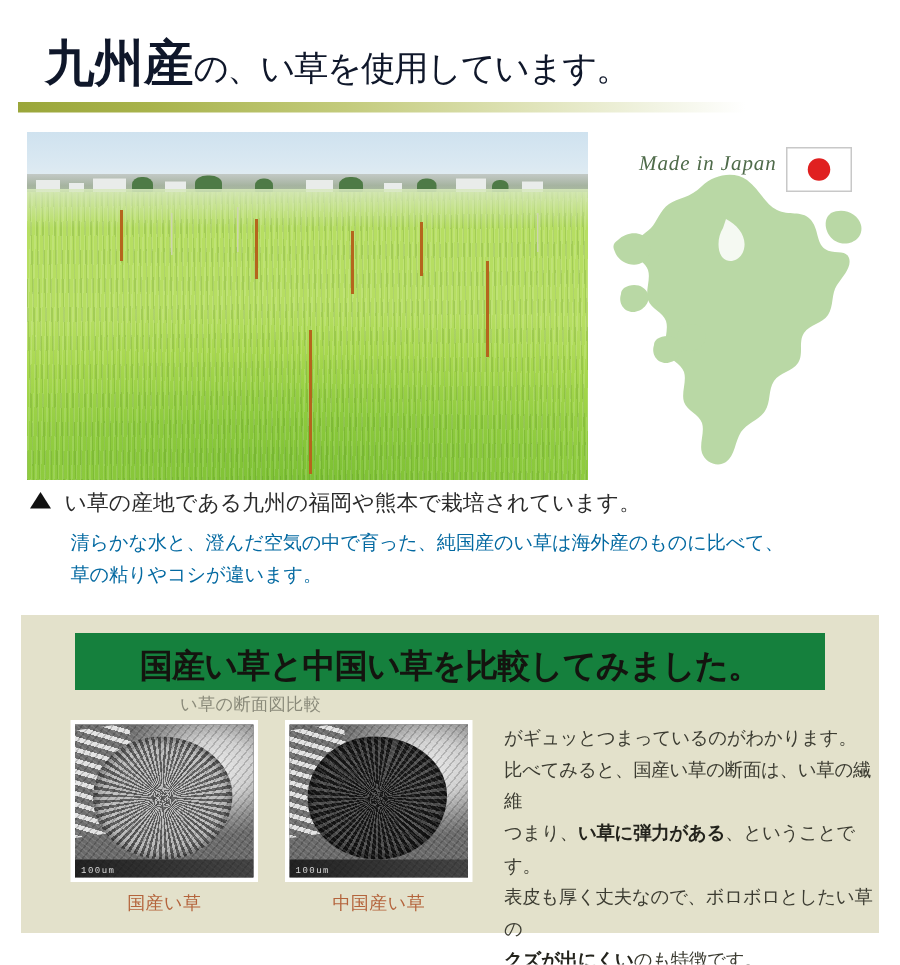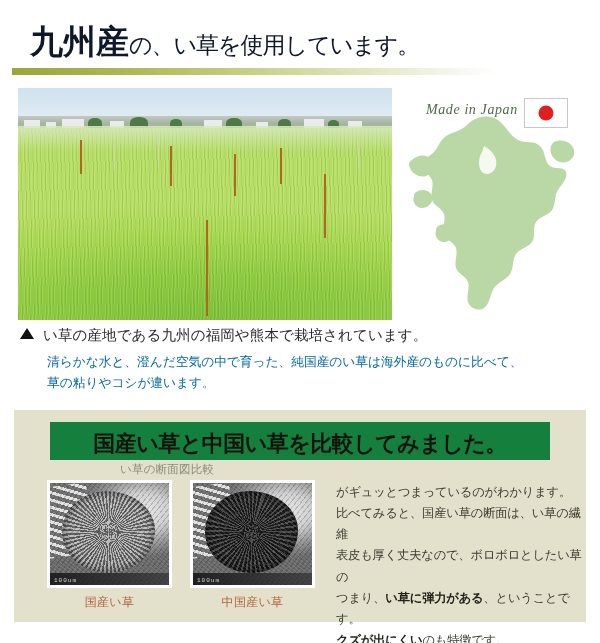--- a/index.html
+++ b/index.html
@@ -393,17 +393,17 @@
         </div>
     </div>
   </div>
 
   <div class="micro-label left">国産い草</div>
   <div class="micro-label right">中国産い草</div>
 
   <div class="compare-text">
     <div>がギュッとつまっているのがわかります。</div>
     <div>比べてみると、国産い草の断面は、い草の繊維</div>
+    <div><span>つまり、</span><b>い草に弾力がある</b><span>、ということです。</span></div>
     <div>表皮も厚く丈夫なので、ボロボロとしたい草の</div>
-    <div><span>つまり、</span><b>い草に弾力がある</b><span>、ということです。</span></div>
     <div><b>クズが出にくい</b><span>のも特徴です。</span></div>
   </div>
 </div>
 
 </body></html>

